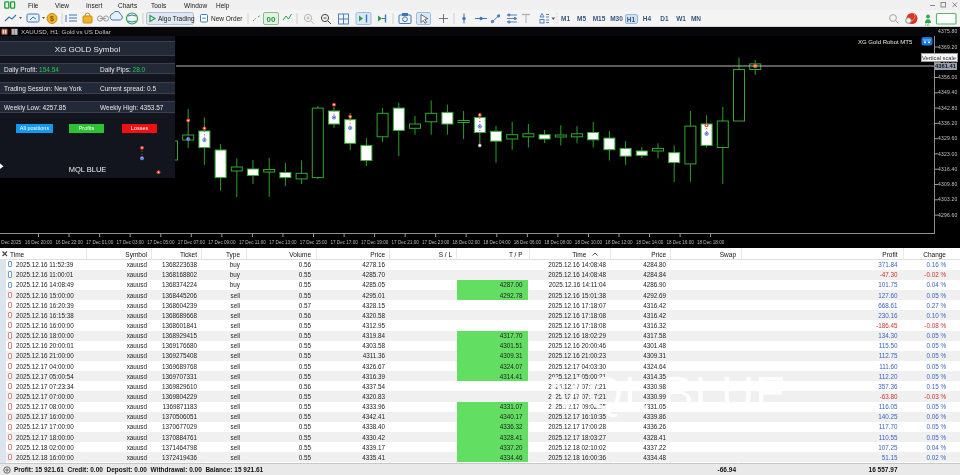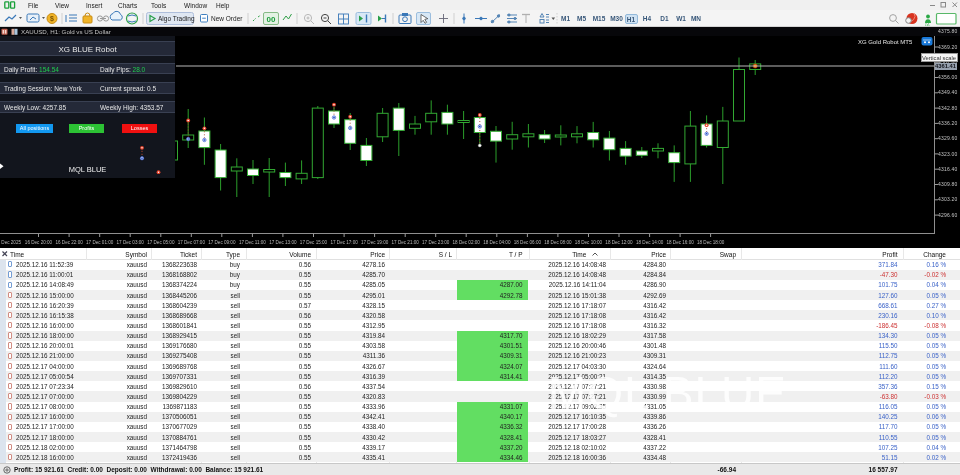--- a/index.html
+++ b/index.html
@@ -394,21 +394,21 @@
         <rect x="0.5" y="0.8" width="6" height="6" rx="0.8" fill="#c06050"></rect>
         <rect x="1.6" y="2" width="1.5" height="3.6" fill="#f2d8d0"></rect>
         <rect x="3.9" y="2" width="1.5" height="3.6" fill="#f2d8d0"></rect>
         <rect x="10.5" y="0.8" width="3" height="6" fill="#d8a898"></rect>
         <rect x="13.5" y="0.8" width="3" height="6" fill="#a8c4dc"></rect>
       </svg>
   <span style="position:absolute;left:21px;top:1.2px;color:#c2c2c2;font-size:6.2px">XAUUSD, H1: Gold vs US Dollar</span>
 </div>
 
 <div id="panel">
-  <div class="pstrip" style="top:4.5px;height:15.5px;text-align:center;font-size:8px;line-height:15px">XG BLUE Robot</div>
+  <div class="pstrip" style="top:4.5px;height:15.5px;text-align:center;font-size:8px;line-height:15px">XG GOLD Symbol</div>
   <div class="pstrip" style="top:26.8px;height:11.7px;line-height:11px">
         <span style="position:absolute;left:4px">Daily Profit: <span class="green">154.54</span></span>
         <span style="position:absolute;left:100px">Daily Pips: <span class="green">28.0</span></span>
       </div>
   <div class="pstrip" style="top:46.4px;height:11.6px;line-height:11px">
         <span style="position:absolute;left:4px">Trading Session: New York</span>
         <span style="position:absolute;left:100px">Current spread: 0.5</span>
       </div>
   <div class="pstrip" style="top:65px;height:12px;line-height:11px">
         <span style="position:absolute;left:4px">Weekly Low: 4257.85</span>

